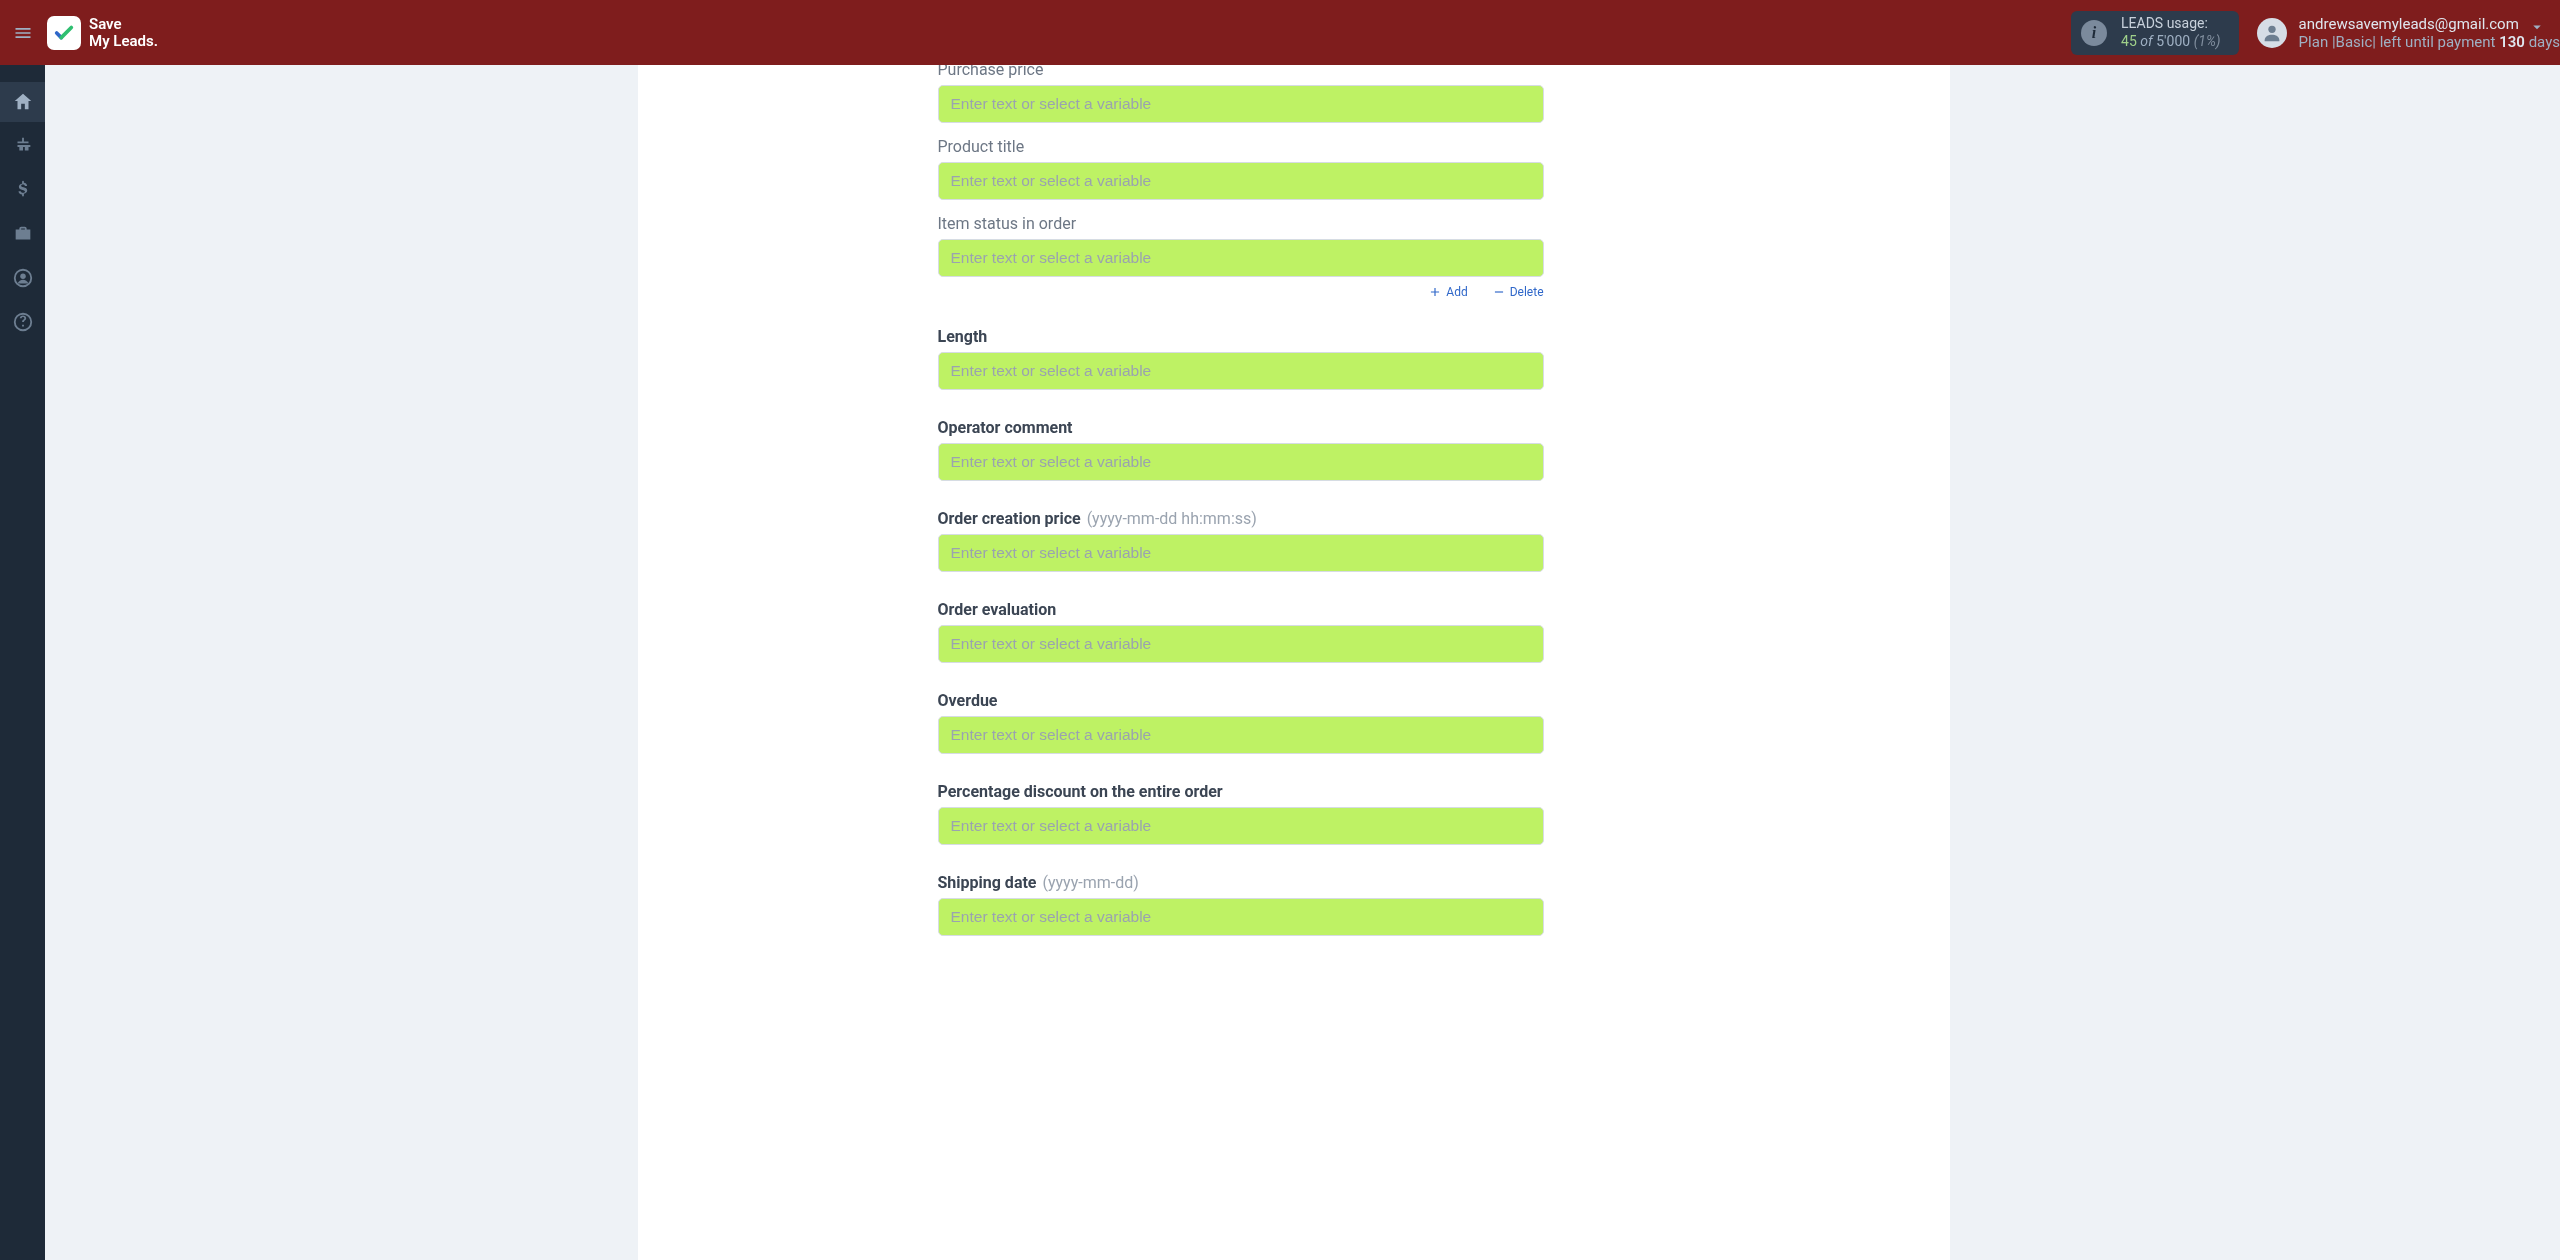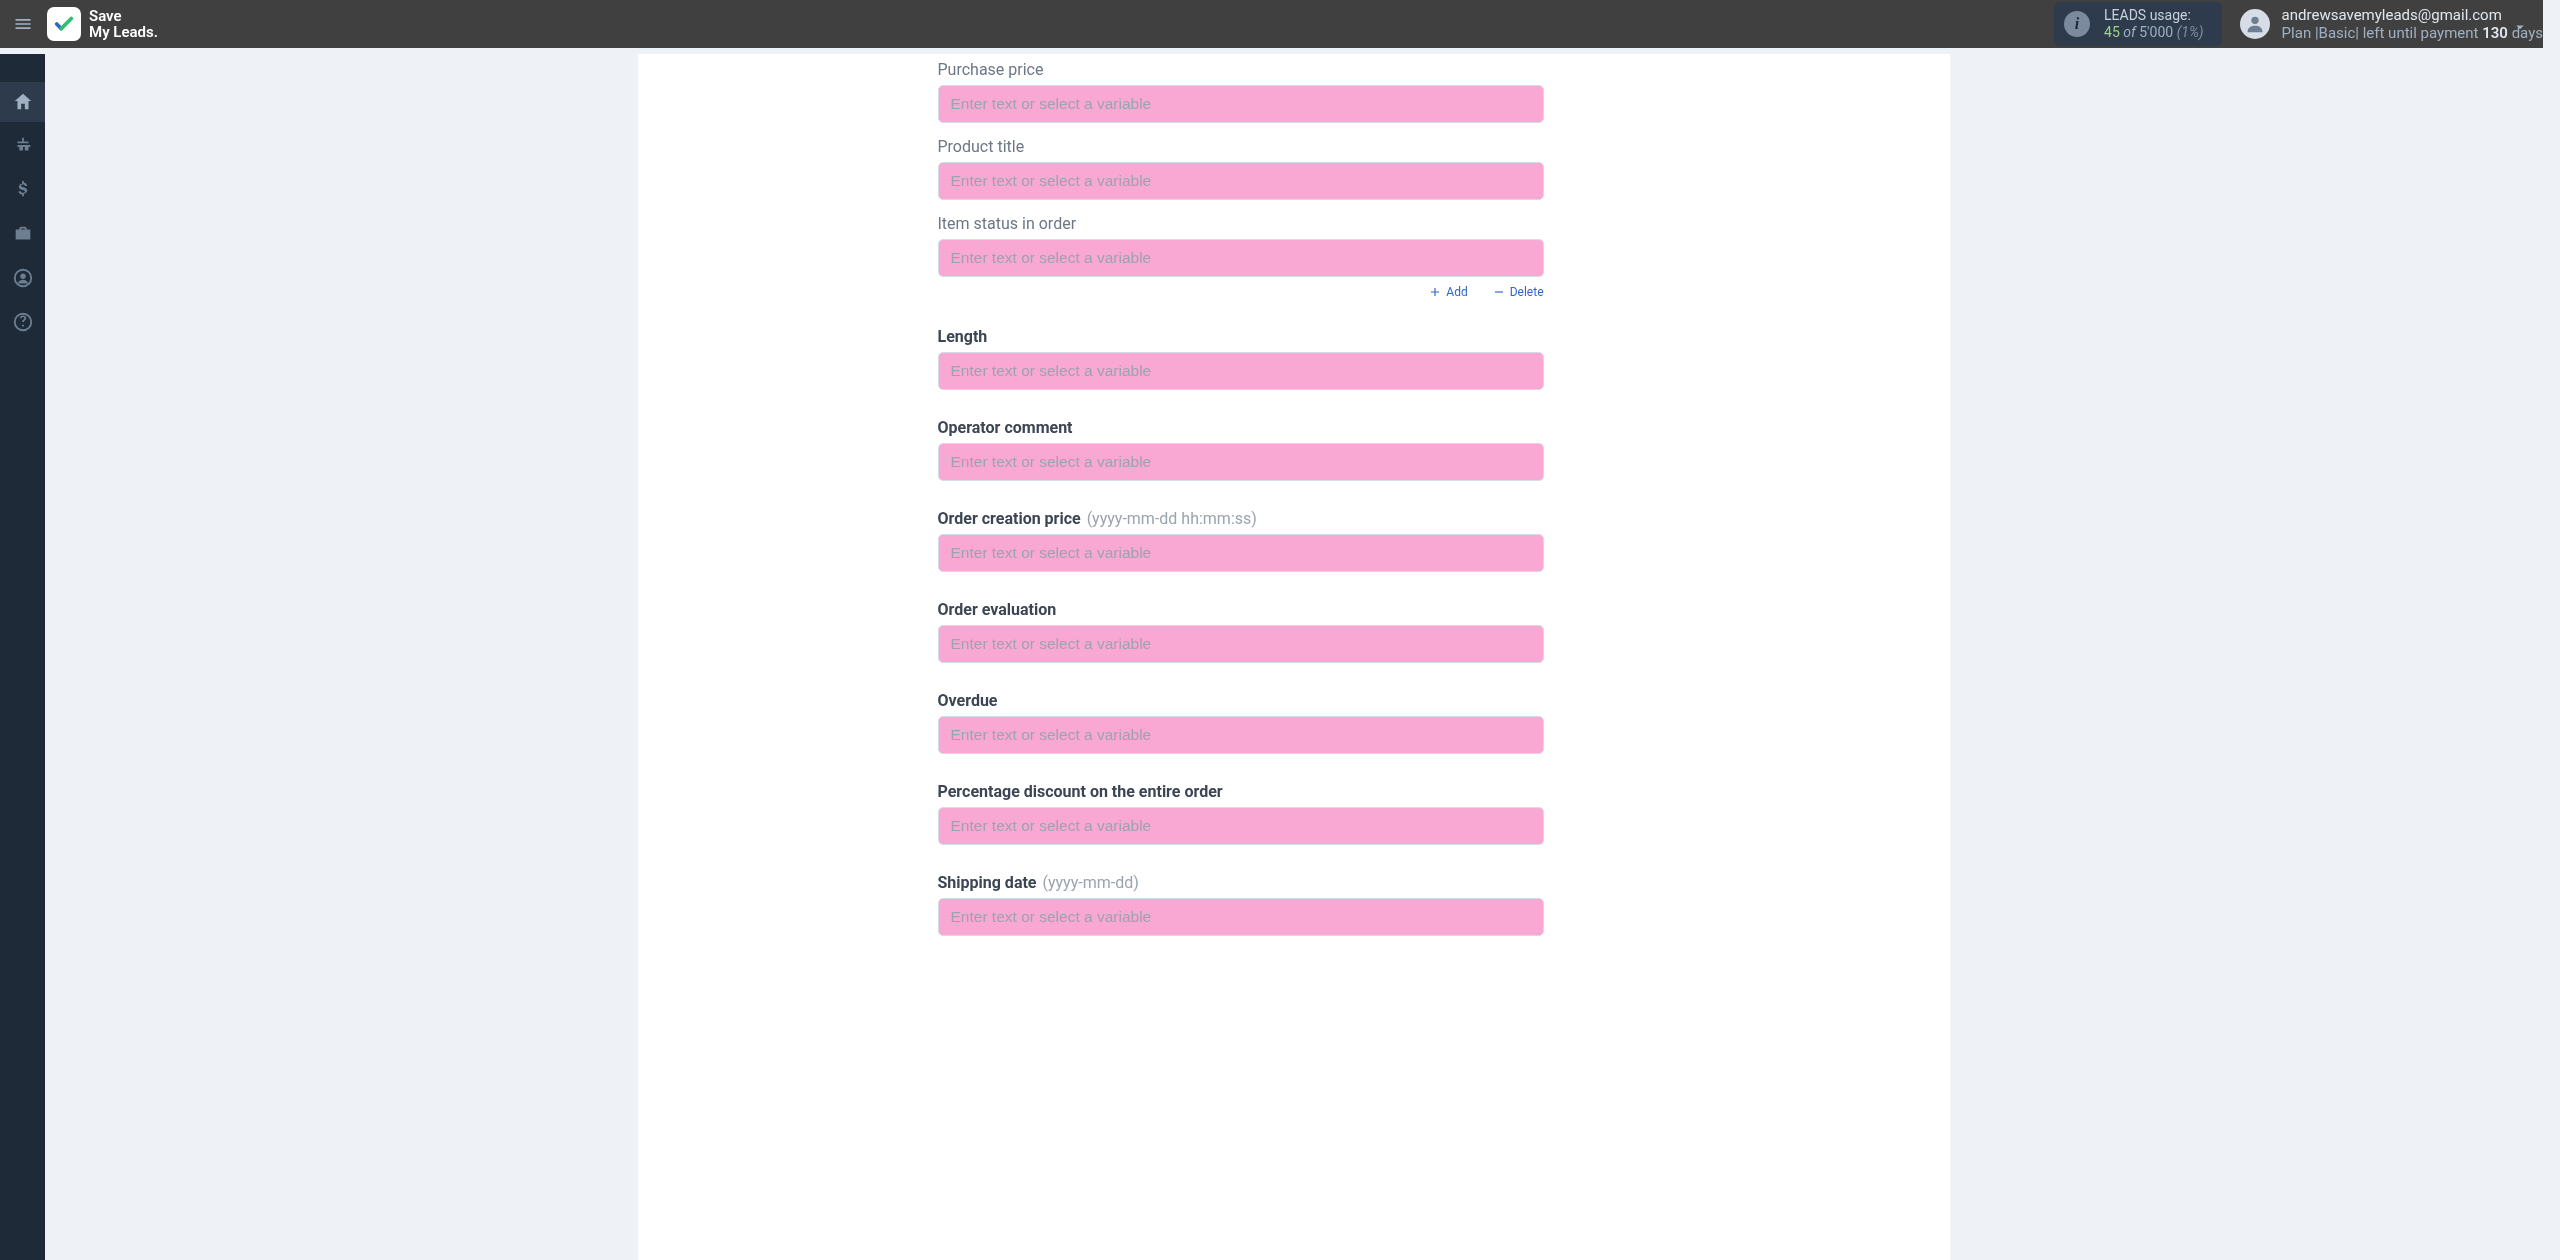--- a/index.html
+++ b/index.html
@@ -7,23 +7,23 @@
   body {
     font-family: "Segoe UI", -apple-system, Roboto, Helvetica, Arial, sans-serif;
     background: #eef2f6;
     color: #4a5568;
     font-size: 16px;
   }
 
   
   .topbar {
     position: fixed;
-    top: 0; left: 0; right: 17px;
-    height: 48px;
-    background: #404040;
+    top: 0; left: 0; right: 0;
+    height: 65px;
+    background: #7f1d1d;
     display: flex;
     align-items: center;
     z-index: 50;
   }
   .hamburger {
     width: 45px; height: 54px;
     display: flex; align-items: center; justify-content: center;
     cursor: pointer;
     color: #9fb0c3;
   }
@@ -133,21 +133,21 @@
   .label-hint { font-size: 16px; color:#9aa3af; font-weight:400; margin-left:2px; }
   .input {
     margin-top: 6px;
     width: 100%;
     height: 38px;
     border: 1px solid #d6dce3;
     border-radius: 5px;
     font-size: 15.5px;
     padding: 0 12px;
     color:#4a5568;
-    background:#f9a8d4;
+    background:#bef264;
   }
   .input::placeholder { color:#9aa3af; }
 
   .row-actions {
     display:flex; justify-content:flex-end; gap:24px;
     margin-top:8px;
     font-size:12px;
   }
   .link-btn { color:#2f67c9; cursor:pointer; display:flex; align-items:center; gap:4px; }
   .link-btn svg { width:14px;height:14px; }

